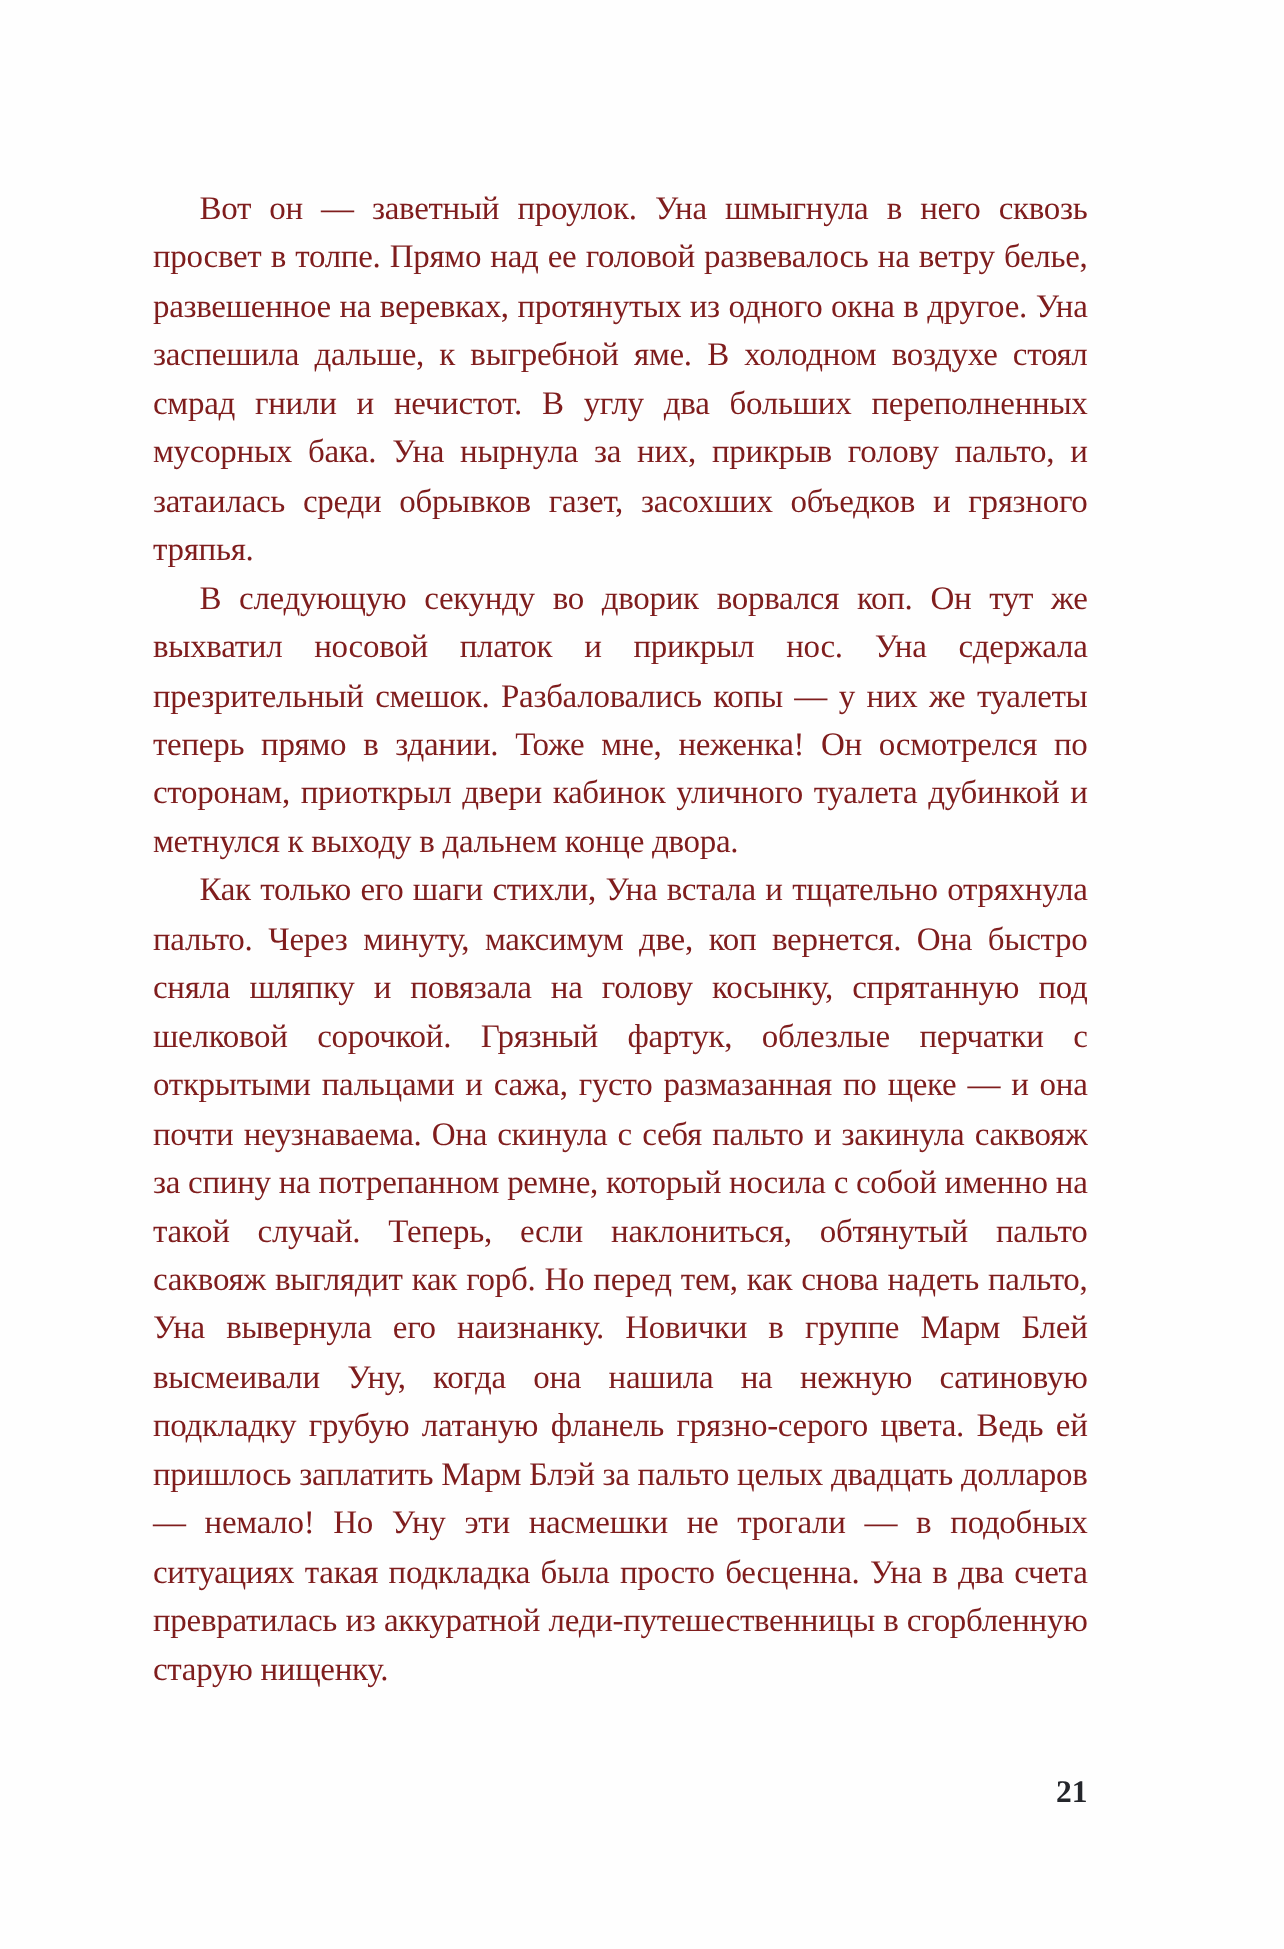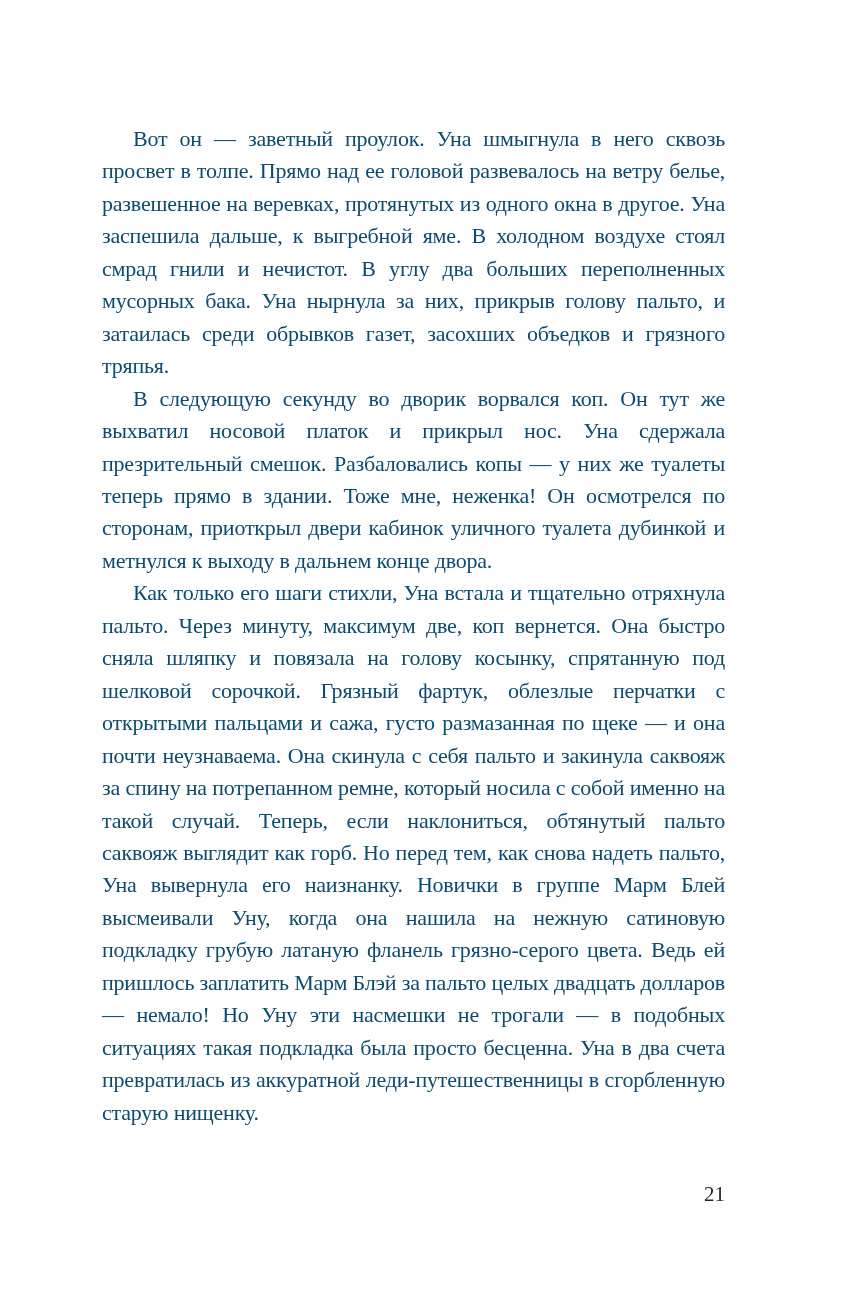--- a/index.html
+++ b/index.html
@@ -26,30 +26,31 @@
     width: 623px;
   }
   .text-block p {
     margin: 0;
     padding: 0;
     text-indent: 31px;
     font-size: 22px;
     line-height: 32.45px;
     letter-spacing: -0.2px;
     text-align: justify;
-    color: #0c4a6e;
+    color: #7f1d1d;
   }
   .page-number {
     position: absolute;
     top: 1180px;
     right: 131px;
     font-size: 21px;
     line-height: 28px;
     color: #24262b;
     text-align: left;
+    font-weight: bold;
   }
 </style>
 </head>
 <body>
 
 <div class="page">
   <div class="text-block">
     <p>Вот он — заветный проулок. Уна шмыгнула в него сквозь просвет в толпе. Прямо над ее головой развевалось на ветру белье, развешенное на веревках, протянутых из одного окна в другое. Уна заспешила дальше, к выгребной яме. В холодном воздухе стоял смрад гнили и нечистот. В углу два больших переполненных мусорных бака. Уна нырнула за них, прикрыв голову пальто, и затаилась среди обрывков газет, засохших объедков и грязного тряпья.</p>
     <p>В следующую секунду во дворик ворвался коп. Он тут же выхватил носовой платок и прикрыл нос. Уна сдержала презрительный смешок. Разбаловались копы — у них же туалеты теперь прямо в здании. Тоже мне, неженка! Он осмотрелся по сторонам, приоткрыл двери кабинок уличного туалета дубинкой и метнулся к выходу в дальнем конце двора.</p>
     <p>Как только его шаги стихли, Уна встала и тщательно отряхнула пальто. Через минуту, максимум две, коп вернется. Она быстро сняла шляпку и повязала на голову косынку, спрятанную под шелковой сорочкой. Грязный фартук, облезлые перчатки с открытыми пальцами и сажа, густо размазанная по щеке — и она почти неузнаваема. Она скинула с себя пальто и закинула саквояж за спину на потрепанном ремне, который носила с собой именно на такой случай. Теперь, если наклониться, обтянутый пальто саквояж выглядит как горб. Но перед тем, как снова надеть пальто, Уна вывернула его наизнанку. Новички в группе Марм Блей высмеивали Уну, когда она нашила на нежную сатиновую подкладку грубую латаную фланель грязно-серого цвета. Ведь ей пришлось заплатить Марм Блэй за пальто целых двадцать долларов — немало! Но Уну эти насмешки не трогали — в подобных ситуациях такая подкладка была просто бесценна. Уна в два счета превратилась из аккуратной леди-путешественницы в сгорбленную старую нищенку.</p>

